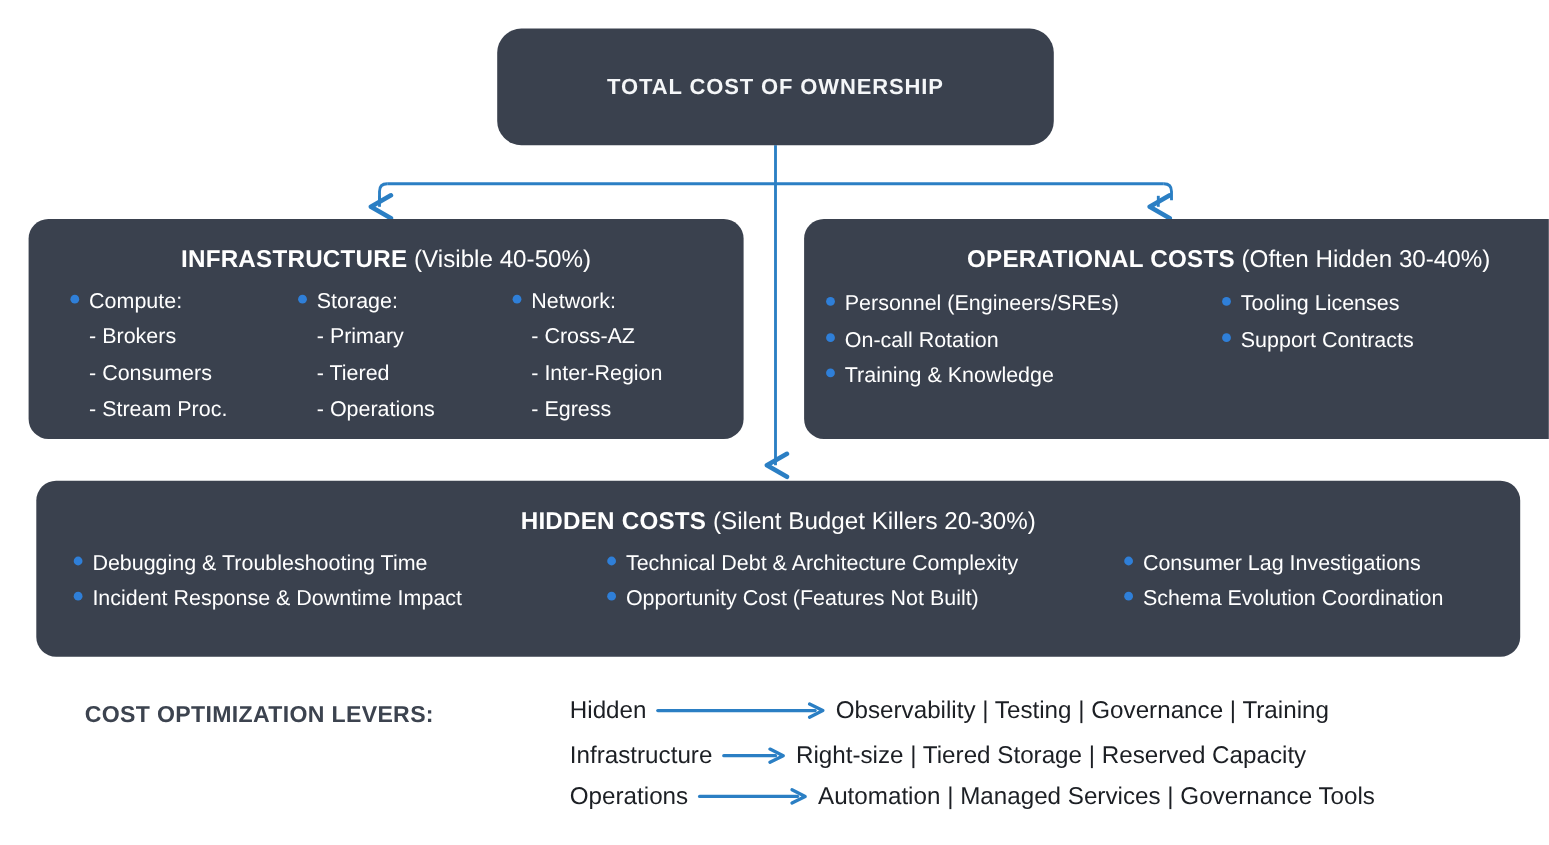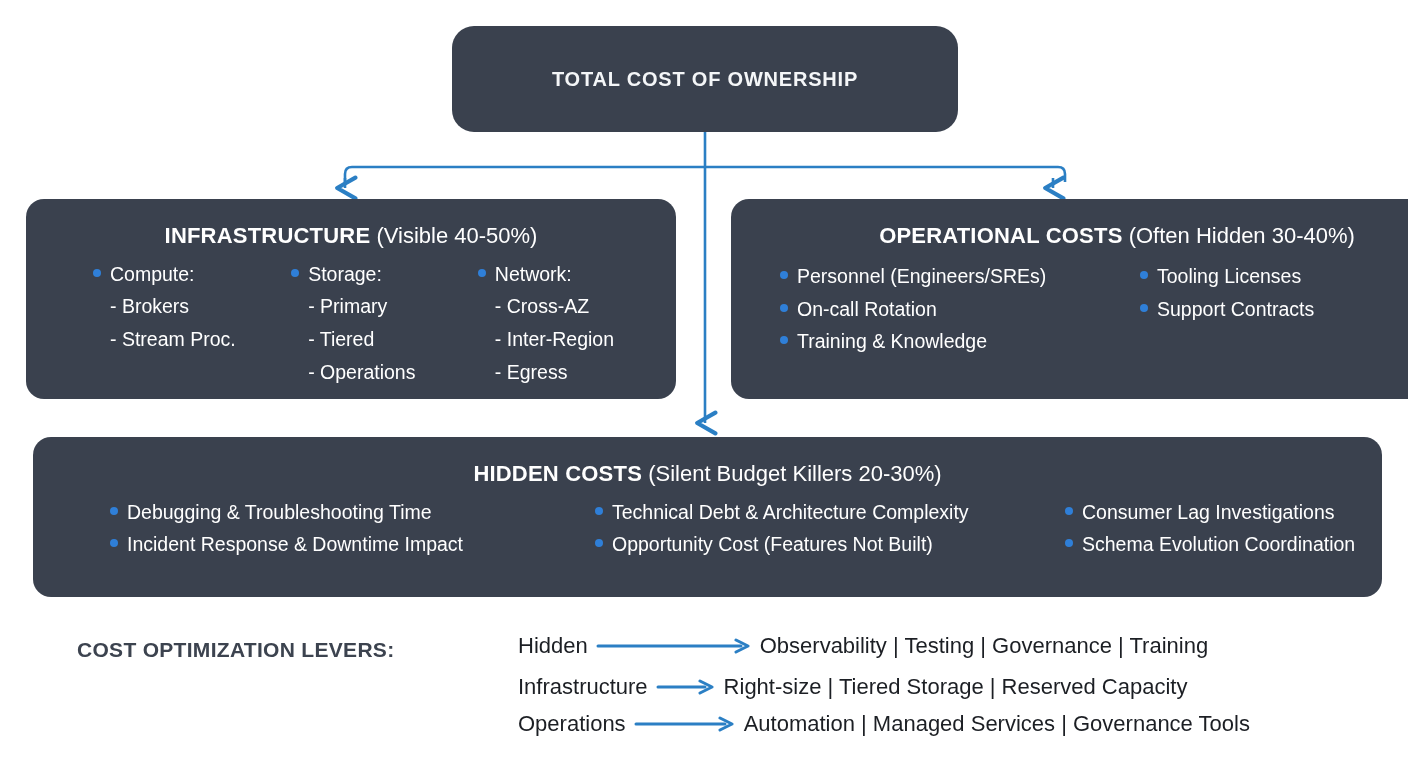--- a/index.html
+++ b/index.html
@@ -89,21 +89,20 @@
     letter-spacing: 0.2px;
   }
   .card-title .light {
     font-weight: normal;
   }
 
   
   .cols {
     display: flex;
     margin-top: 16px;
-    margin-left: 29px;
   }
 
   .bullet-row {
     display: flex;
     align-items: baseline;
     line-height: 1.0;
   }
   .dot {
     width: 8px;
     height: 8px;
@@ -131,21 +130,21 @@
   #infra-box .cols { padding-left: 38px; }
   #infra-box .col { width: 207px; }
   #infra-box .col:nth-child(2) { width: 195px; }
 
   
   #ops-box .cols { padding-left: 20px; margin-top: 18px; }
   #ops-box .col { width: 360px; }
   #ops-box .bullet-row { margin-bottom: 13px; }
 
   
-  #hidden-box .cols { padding-left: 48px; margin-top: 16px; }
+  #hidden-box .cols { padding-left: 34px; margin-top: 16px; }
   #hidden-box .col-a { width: 485px; }
   #hidden-box .col-b { width: 470px; text-align: center; }
   #hidden-box .bullet-row { margin-bottom: 12px; }
 
   
   #levers {
     position: absolute;
     left: 0;
     top: 628px;
     width: 1234px;
@@ -225,20 +224,21 @@
       <span class="light">(Visible 40-50%)</span>
     </div>
     <div class="cols">
 
       <div class="col">
         <div class="bullet-row">
           <span class="dot"></span>
           <span class="bullet-label">Compute:</span>
         </div>
         <div class="sub-item">- Brokers</div>
+        <div class="sub-item">- Consumers</div>
         <div class="sub-item">- Stream Proc.</div>
       </div>
 
       <div class="col">
         <div class="bullet-row">
           <span class="dot"></span>
           <span class="bullet-label">Storage:</span>
         </div>
         <div class="sub-item">- Primary</div>
         <div class="sub-item">- Tiered</div>

